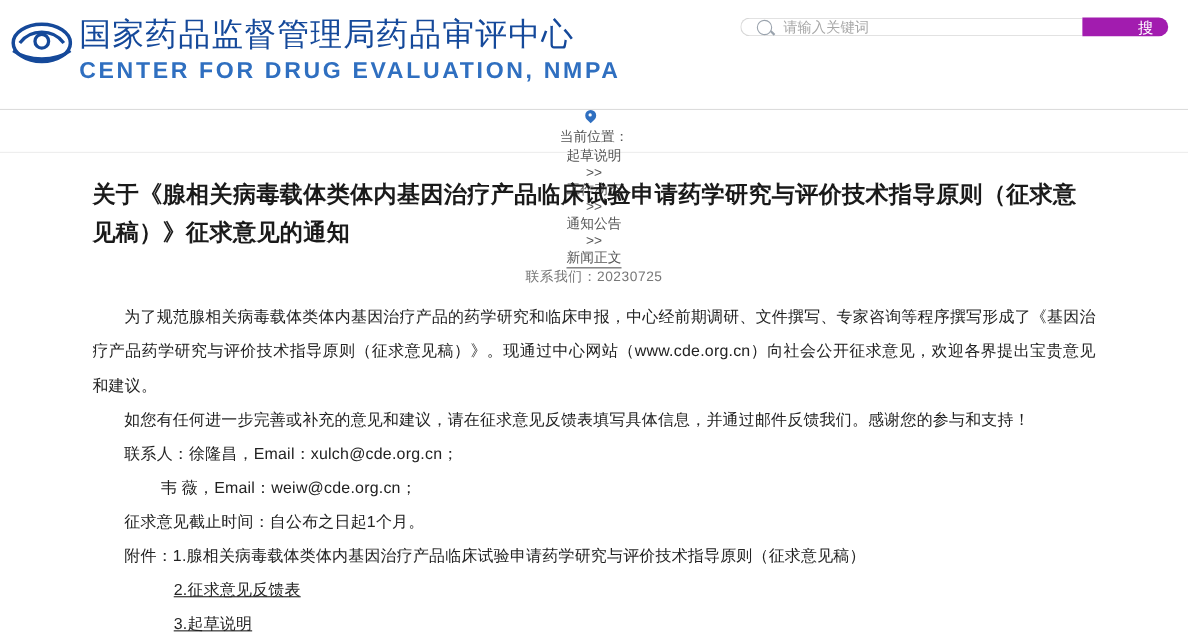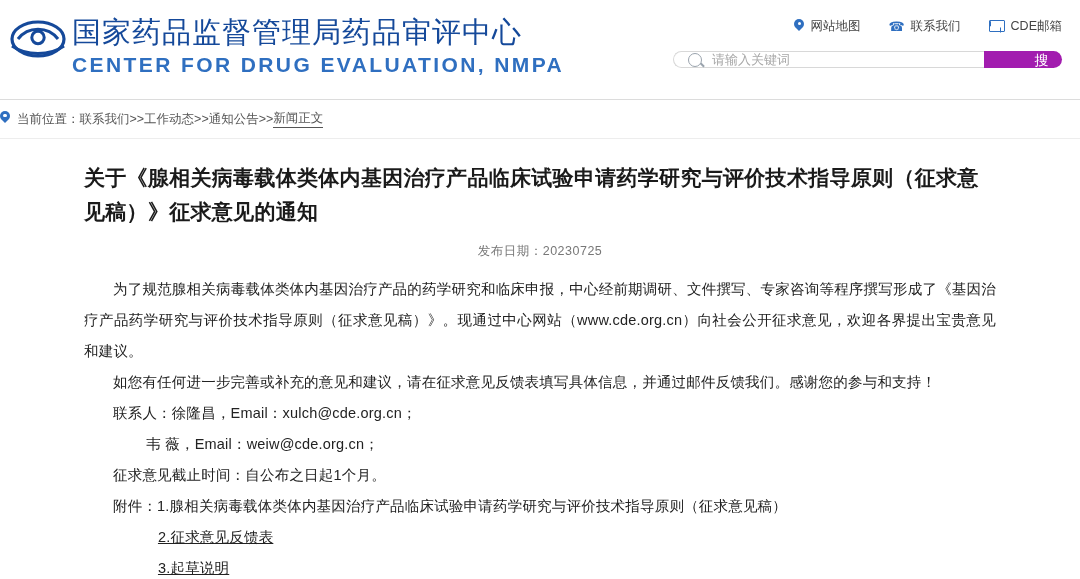--- a/index.html
+++ b/index.html
@@ -191,20 +191,21 @@
   }
 
   
   .breadcrumb-bar {
     height: 38px;
     display: flex;
     align-items: center;
     font-size: 12.5px;
     color: #555;
     border-bottom: 1px solid #ededed;
+    flex-direction: column;
   }
   .bc-pin {
     margin-right: 7px;
   }
   .bc-pin .pin-icon::before { background: #2f6fc0; }
   .bc-text { white-space: nowrap; }
   .bc-current { color: #555; border-bottom: 1px solid #555; }
 
   
   .article {
@@ -269,67 +270,49 @@
       <path d="M2 30 C 16 40, 40 40, 54 30" fill="none" stroke="#15499a" stroke-width="3"></path>
     </svg>
   </div>
 
   <div class="title-block">
     <div class="title-cn">国家药品监督管理局药品审评中心</div>
     <div class="title-en">CENTER FOR DRUG EVALUATION, NMPA</div>
   </div>
 
   <div class="header-right">
-    <div class="quicklinks">
-
-      <div class="quicklink">
-        <span class="ql-icon"><span class="pin-icon"></span></span>
-        <span>网站地图</span>
-      </div>
-
-      <div class="quicklink">
-        <span class="ql-icon phone-icon">☎</span>
-        <span>联系我们</span>
-      </div>
-
-      <div class="quicklink">
-        <span class="ql-icon"><span class="mail-icon"></span></span>
-        <span>CDE邮箱</span>
-      </div>
-
-    </div>
 
     <div class="searchbar">
       <div class="search-input-wrap">
         <span class="search-glass"></span>
         <input class="search-input" type="text" placeholder="请输入关键词" style="">
       </div>
       <button class="search-btn">搜索</button>
     </div>
   </div>
 </div>
 
 <div class="breadcrumb-bar">
   <span class="bc-pin"><span class="pin-icon"></span></span>
   <span class="bc-text">当前位置：</span>
-  <span class="bc-text">联系我们</span>
+  <span class="bc-text">起草说明</span>
   <span class="bc-text">&gt;&gt;</span>
   <span class="bc-text">工作动态</span>
   <span class="bc-text">&gt;&gt;</span>
   <span class="bc-text">通知公告</span>
   <span class="bc-text">&gt;&gt;</span>
   <span class="bc-text bc-current">新闻正文</span>
 </div>
 
 <div class="article">
 
   <div class="article-title">关于《腺相关病毒载体类体内基因治疗产品临床试验申请药学研究与评价技术指导原则（征求意见稿）》征求意见的通知</div>
 
   <div class="article-date">
-    <span>发布日期：</span><span>20230725</span>
+    <span>联系我们：</span><span>20230725</span>
   </div>
 
   <div class="article-body">
     <p class="para-flow">为了规范腺相关病毒载体类体内基因治疗产品的药学研究和临床申报，中心经前期调研、文件撰写、专家咨询等程序撰写形成了《基因治疗产品药学研究与评价技术指导原则（征求意见稿）》。现通过中心网站（www.cde.org.cn）向社会公开征求意见，欢迎各界提出宝贵意见和建议。</p>
     <p class="para">如您有任何进一步完善或补充的意见和建议，请在征求意见反馈表填写具体信息，并通过邮件反馈我们。感谢您的参与和支持！</p>
     <p class="line">联系人：徐隆昌，Email：xulch@cde.org.cn；</p>
     <p class="line-indent-extra">韦 薇，Email：weiw@cde.org.cn；</p>
     <p class="line">征求意见截止时间：自公布之日起1个月。</p>
     <p class="line">附件：1.腺相关病毒载体类体内基因治疗产品临床试验申请药学研究与评价技术指导原则（征求意见稿）</p>
     <p class="line-attach-sub">2.征求意见反馈表</p>

